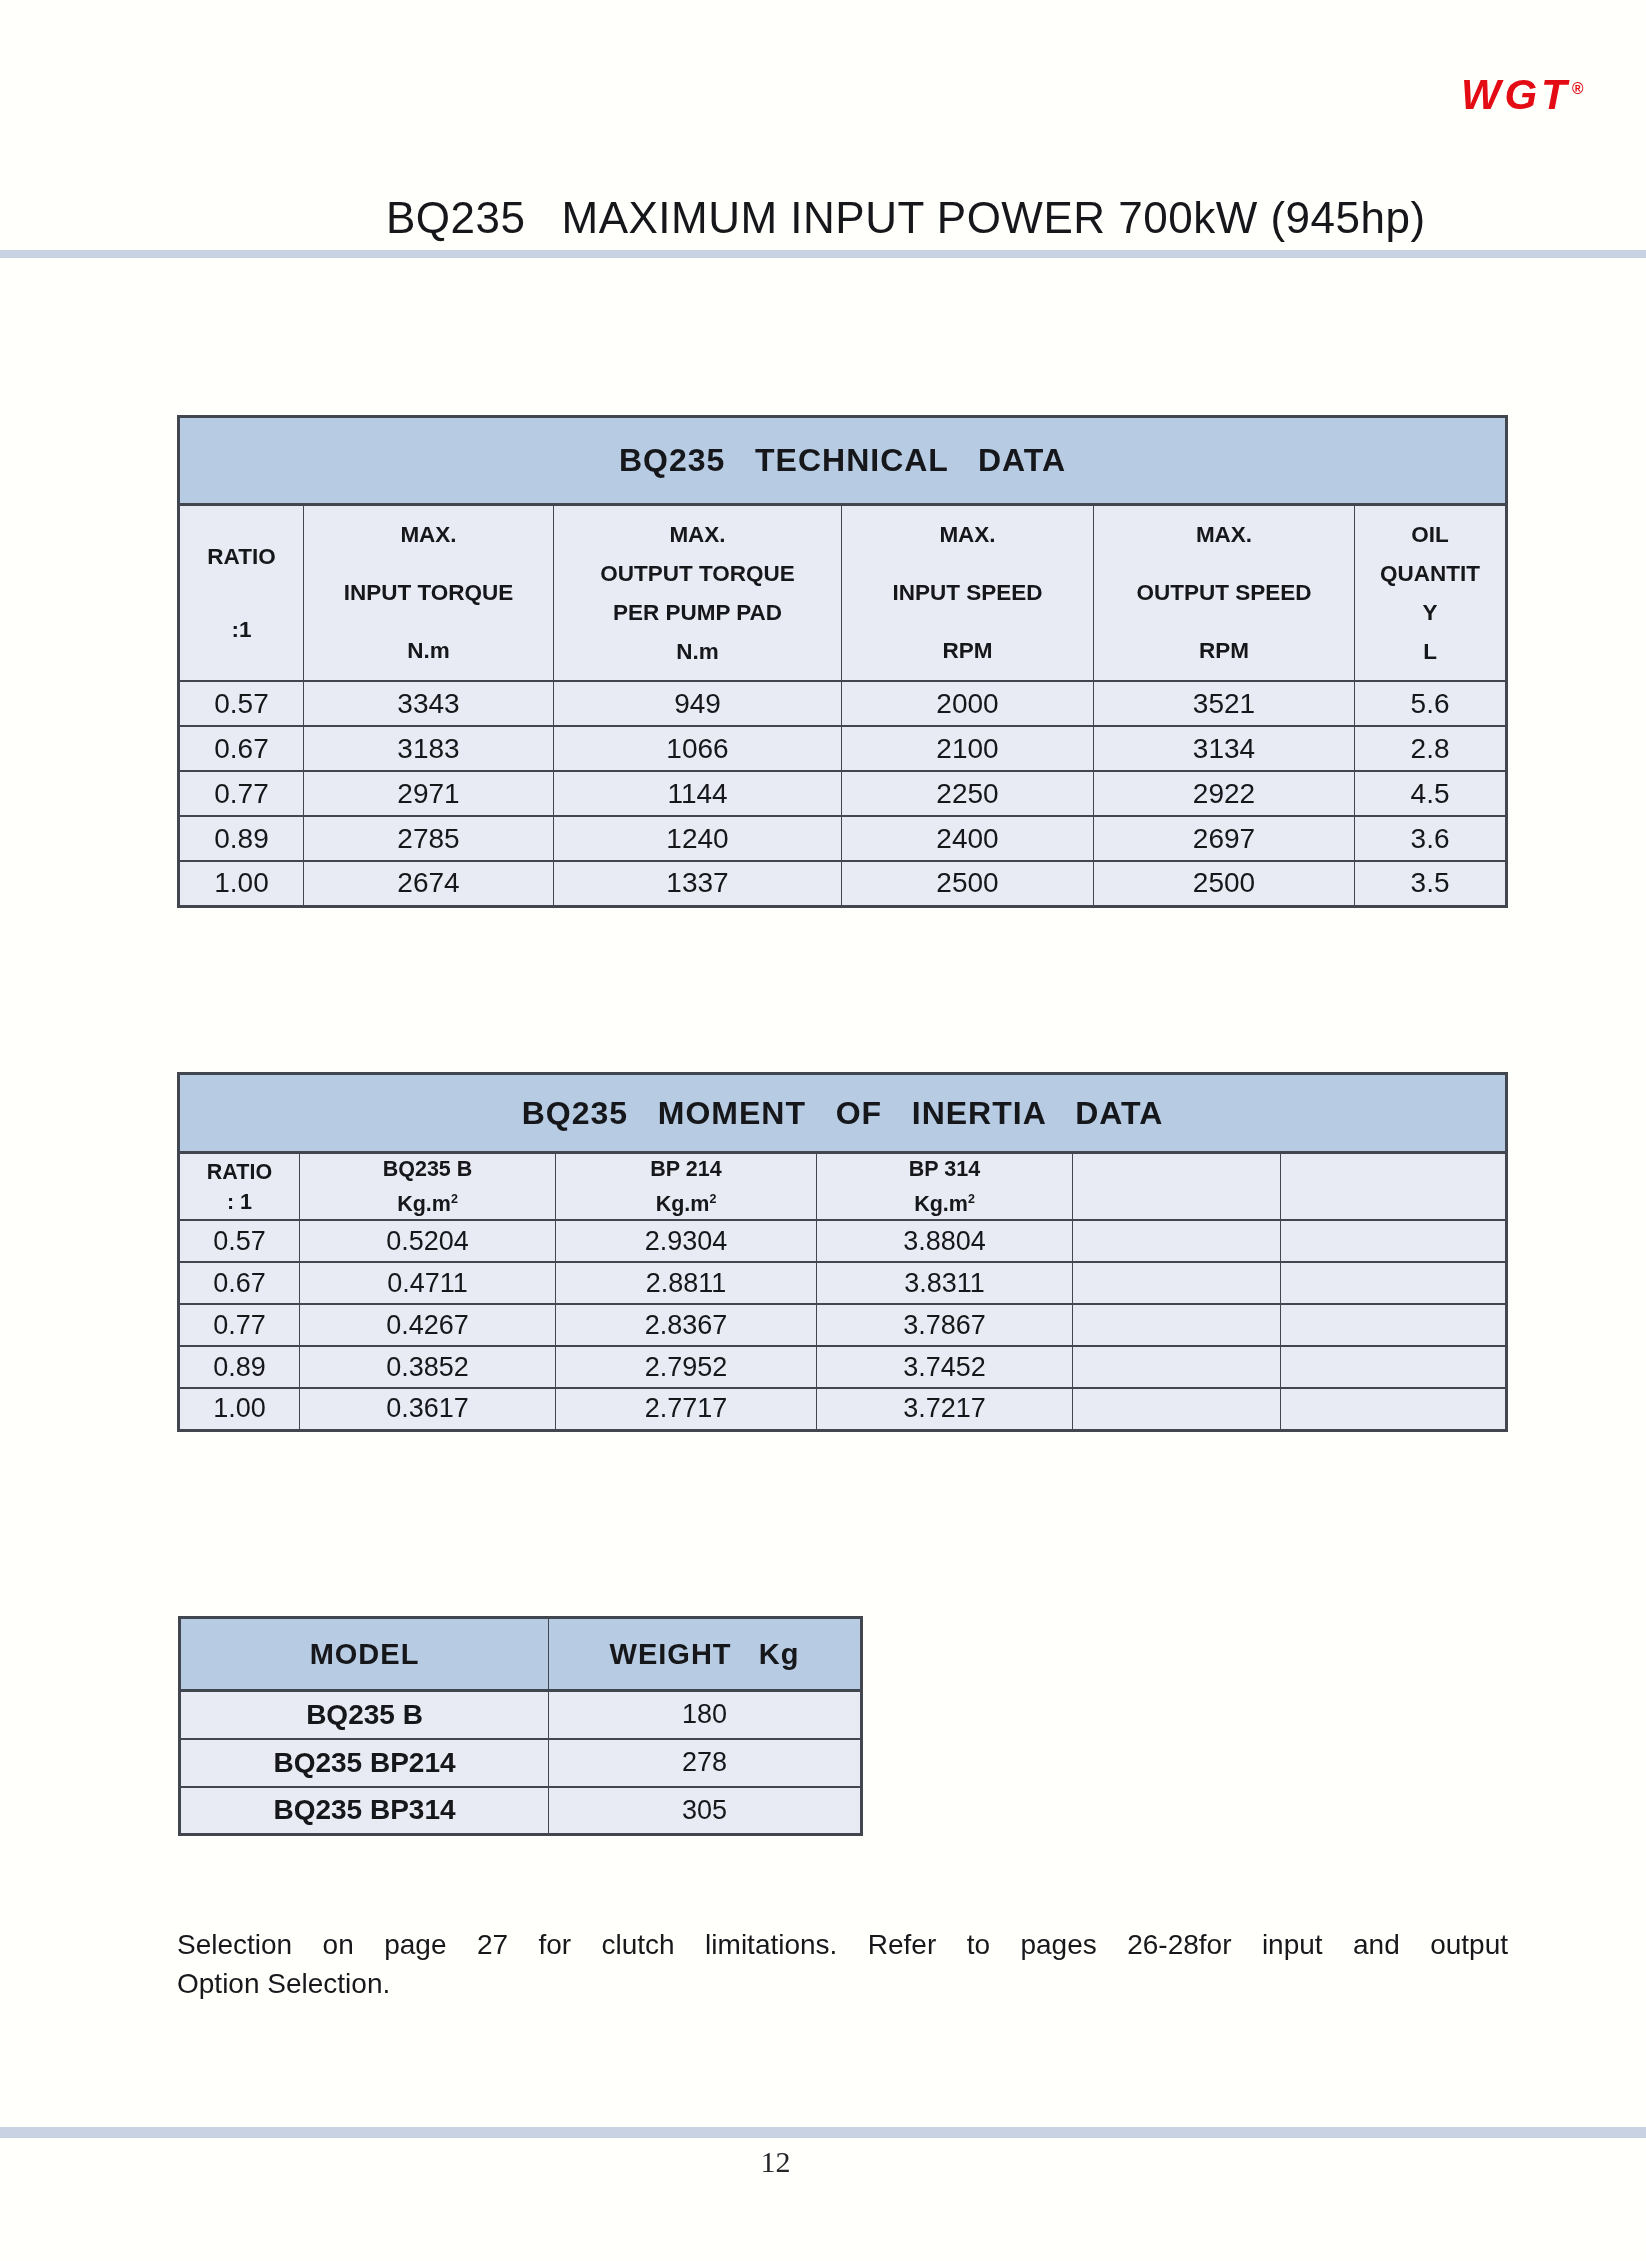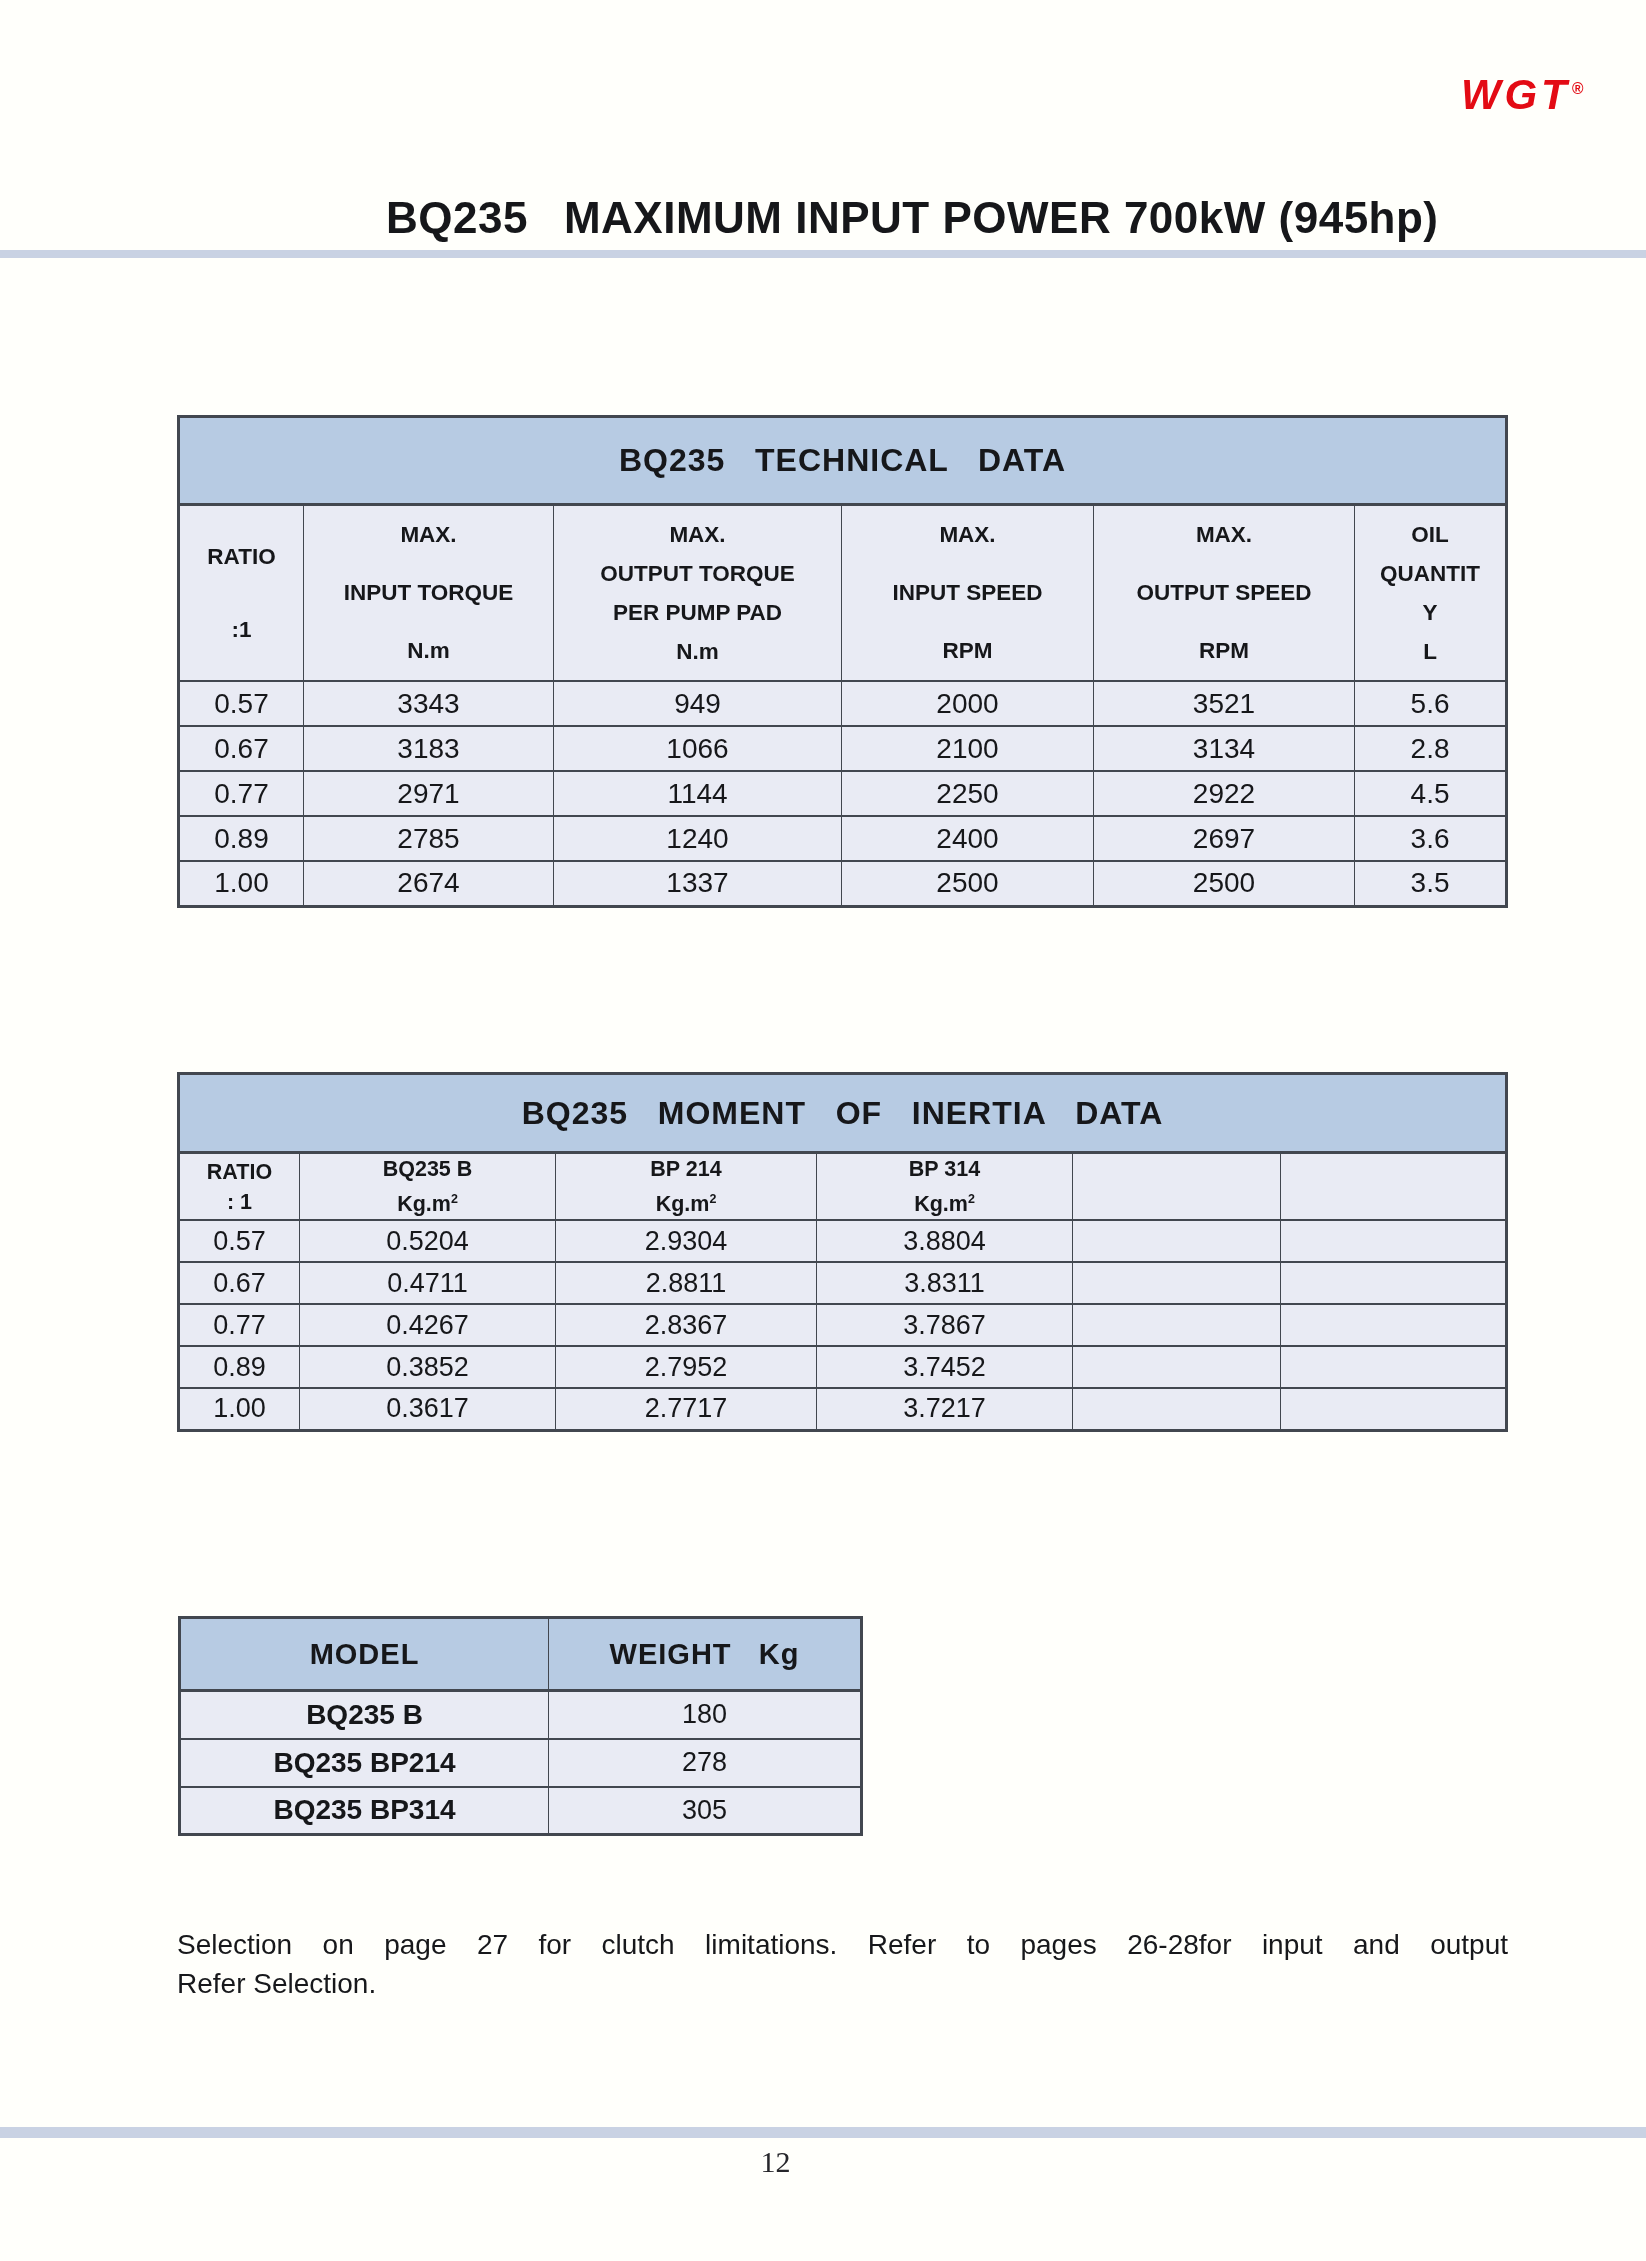--- a/index.html
+++ b/index.html
@@ -4,21 +4,21 @@
 <style>
   html,body{margin:0;padding:0;}
   body{font-family:"Liberation Sans","DejaVu Sans",sans-serif;color:#16171a;background:#fffffb;}
   .page{position:relative;width:1647px;height:2261px;background:#fffffb;overflow:hidden;}
   .abs{position:absolute;}
 
   .logo{left:1461px;top:71px;font-size:42px;font-weight:bold;font-style:italic;
         letter-spacing:3.9px;color:#e30b14;white-space:nowrap;}
   .logo sup{font-size:15.6px;letter-spacing:0;margin-left:1px;vertical-align:super;}
 
-  .title{left:386px;top:193px;font-size:44px;font-weight:bold;white-space:nowrap;letter-spacing:0.5px;}
+  .title{left:386px;top:193px;font-size:44px;font-weight:normal;white-space:nowrap;letter-spacing:0.5px;}
   .title .gap{display:inline-block;width:36px;}
 
   .rule{left:0;width:1647px;background:#c9d2e3;}
   .r1{top:250px;height:7.8px;}
   .r2{top:2127px;height:10.7px;}
 
   table.dtable{border-collapse:collapse;table-layout:fixed;background:#e9ebf4;
                border:3.4px solid #42474f;margin-top:27px;}
   .dtable td{border:1.5px solid #42474f;border-top-width:2.4px;border-bottom-width:2.4px;
              text-align:center;vertical-align:middle;padding:0;overflow:hidden;
@@ -217,20 +217,20 @@
     </tr>
     <tr class="d">
       <td class="model">BQ235 BP314</td>
       <td class="wt">305</td>
     </tr>
   </tbody>
     </table>
 
   <div class="abs note">
     <div class="jl">Selection on page 27 for clutch limitations. Refer to pages 26-28for input and output</div>
-    <div class="ll">Refer Selection.</div>
+    <div class="ll">Option Selection.</div>
   </div>
 
   <div class="abs rule r2"></div>
   <div class="abs pageno">12</div>
 
 </div>
 
 
 </body></html>

